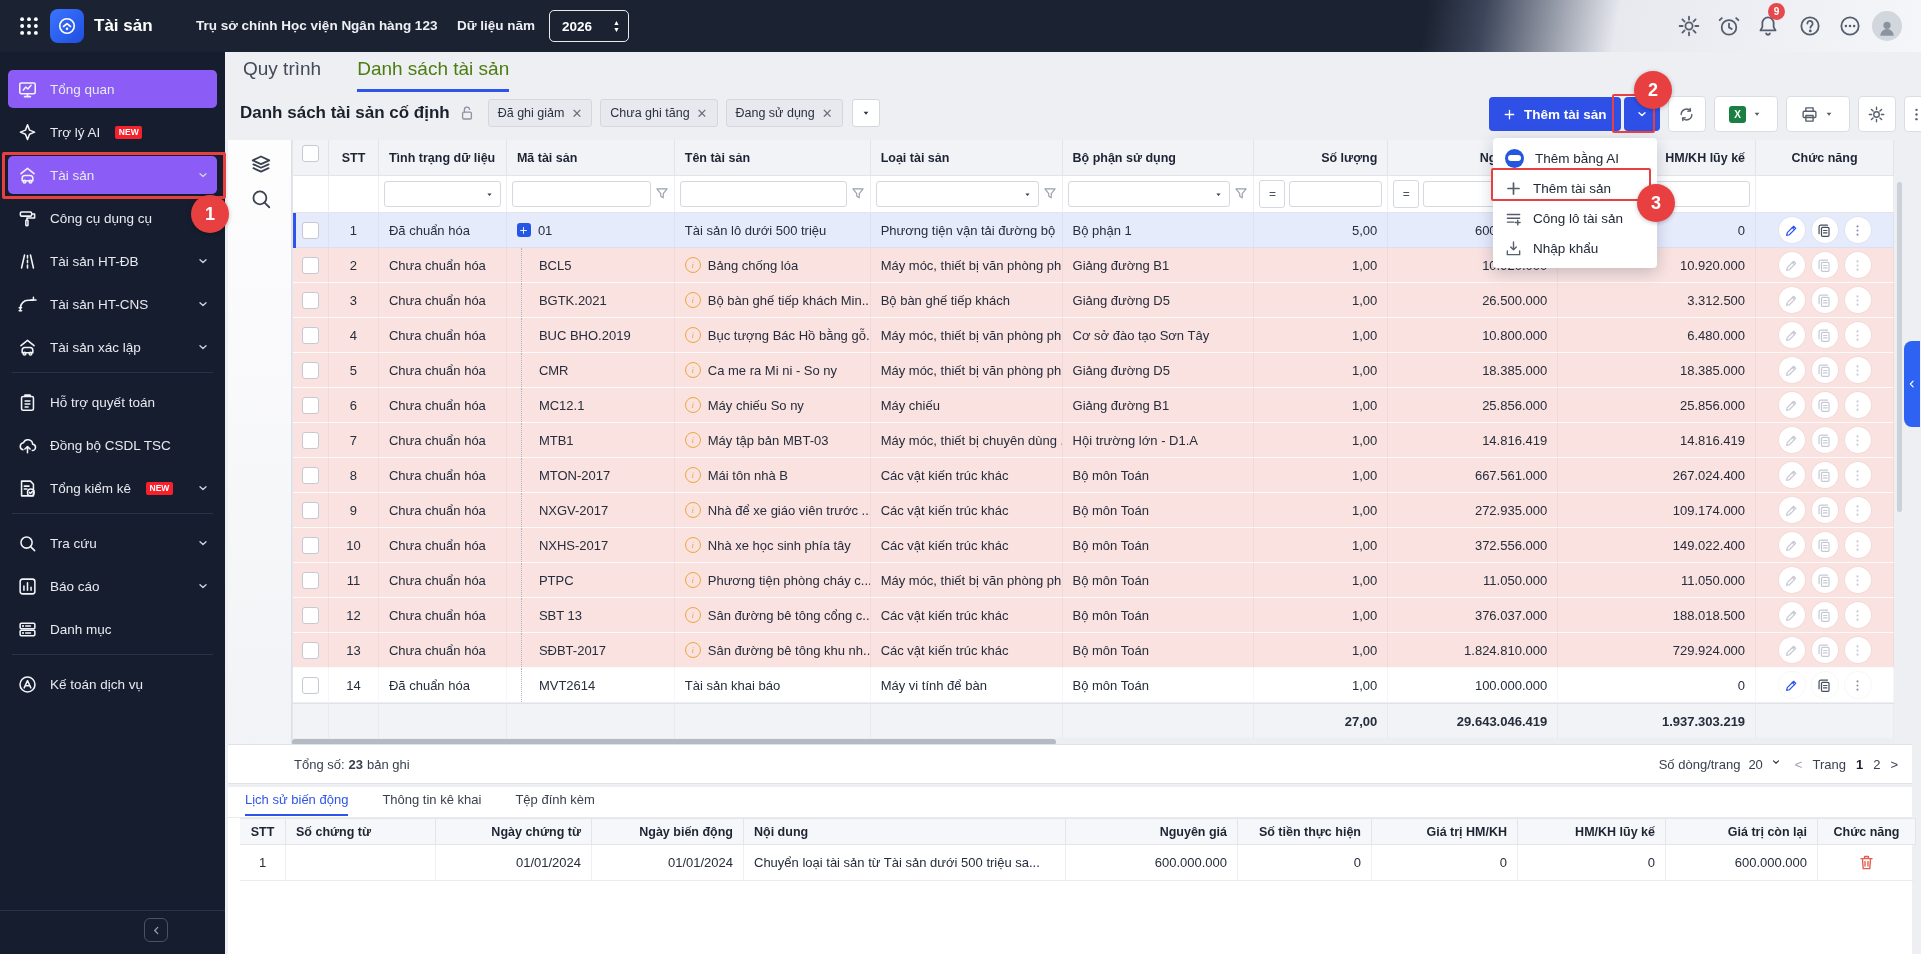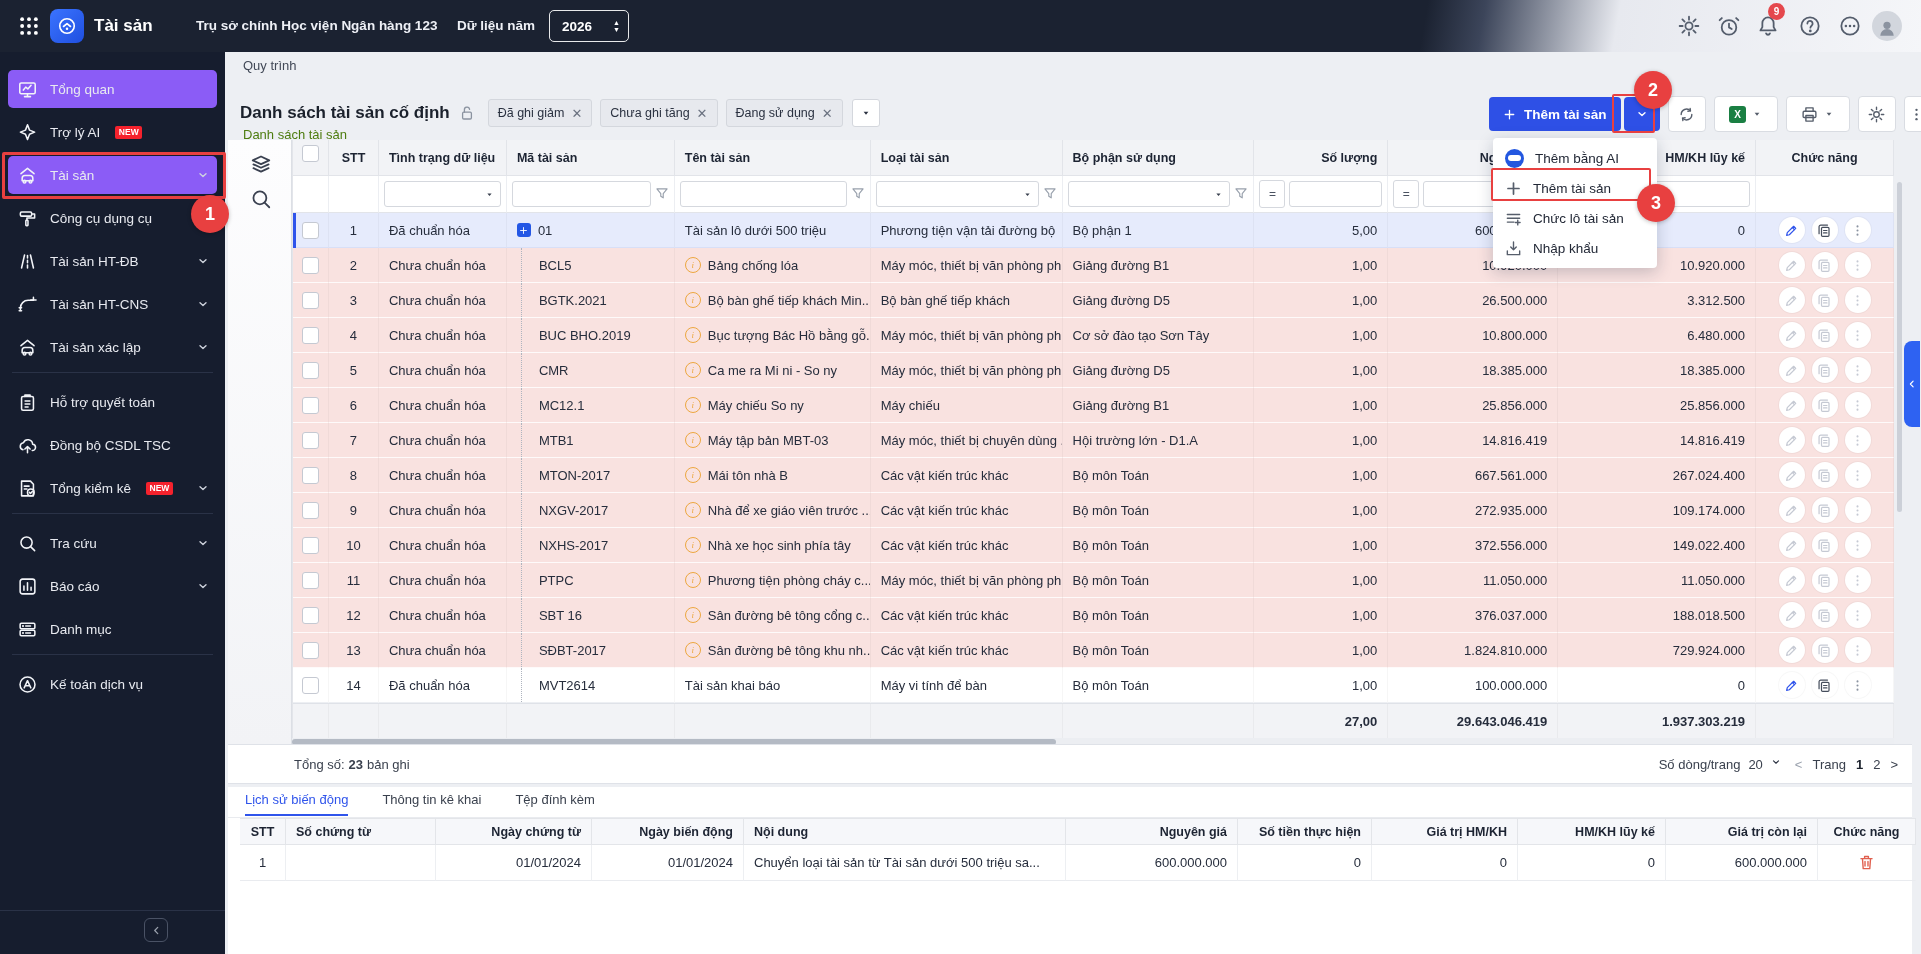--- a/index.html
+++ b/index.html
@@ -33,21 +33,21 @@
   .sitem .ic{width:19px;height:19px;flex:none;color:#f2f4f8;}
   .slabel{white-space:nowrap;overflow:hidden;}
   .newbadge{background:#f5222d;color:#fff;font-size:8.5px;font-weight:bold;border-radius:2px;padding:1.5px 3.5px;margin-left:2px;}
   .sitem .chev{margin-left:auto;width:12px;height:12px;color:#cfd4de;}
   .sdiv{height:1px;background:#2a3247;margin:6px 12px 10px 12px;}
   .collapsebtn{left:144px;top:866px;width:24px;height:24px;border:1.5px solid #4a5265;border-radius:6px;color:#9aa1ad;
     display:flex;align-items:center;justify-content:center;}
   .collapsebtn .ic{width:11px;height:11px;}
   .sfootline{left:0;top:858px;width:225px;height:1px;background:#2a3247;}
   
-  .tabs{left:243px;top:58px;display:flex;gap:45px;font-size:13px;color:#424957;flex-direction:column;}
+  .tabs{left:243px;top:58px;display:flex;gap:36px;font-size:19px;color:#424957;}
   .tab{padding-bottom:9px;cursor:pointer;}
   .tab.on{color:#4d7c0f;border-bottom:3px solid #2f54eb;}
   .titlerow{left:240px;top:98px;height:30px;display:flex;align-items:center;gap:9px;}
   .pagetitle{font-size:17px;font-weight:bold;color:#1b212c;white-space:nowrap;}
   .lock{width:16px;height:16px;color:#8b93a0;}
   .chip{display:flex;align-items:center;gap:7px;background:#e7e9ee;border:1px solid #d4d7dd;border-radius:3px;
     height:26px;padding:0 9px;font-size:12.5px;color:#2a3140;white-space:nowrap;}
   .chip .x{color:#6b7280;font-size:13px;cursor:pointer;}
   .caretchip{width:26px;justify-content:center;padding:0;background:#fff;}
   .caretchip .ic{width:10px;height:10px;color:#2a3140;}
@@ -1204,21 +1204,21 @@
           </div>
         </div>
         <div class="row pink">
           <div class="cell c" style="width: 36px;">
             <span class="cbox"></span>
           </div>
           <div class="cell c" style="width: 50px;">12</div>
           <div class="cell" style="width: 128px;">Chưa chuẩn hóa</div>
           <div class="cell" style="width: 168px;">
             <span class="guide"></span>
-            <span>SBT 16</span>
+            <span>SBT 13</span>
           </div>
           <div class="cell" style="width: 196px;">
             <span class="infoi">i</span>
             <span>Sân đường bê tông cổng c...</span>
           </div>
           <div class="cell" style="width: 192px;">Các vật kiến trúc khác</div>
           <div class="cell" style="width: 192px;">Bộ môn Toán</div>
           <div class="cell r" style="width: 134px;">1,00</div>
           <div class="cell r" style="width: 170px;">376.037.000</div>
           <div class="cell r" style="width: 198px;">188.018.500</div>
@@ -1469,21 +1469,21 @@
           </span>
           <span>Thêm tài sản</span>
         </div>
         <div class="mitem">
           <span class="ic">
             <svg viewBox="0 0 16 16" fill="none" stroke="currentColor" stroke-width="1.3" stroke-linecap="round" stroke-linejoin="round">
               <path d="M2.2 4.2h11.6M2.2 7.8h11.6M2.2 11.4h6.3"></path>
               <path d="M12 9.6v4.4M9.8 11.8h4.4"></path>
             </svg>
           </span>
-          <span>Chức lô tài sản</span>
+          <span>Công lô tài sản</span>
         </div>
         <div class="mitem">
           <span class="ic">
             <svg viewBox="0 0 16 16" fill="none" stroke="currentColor" stroke-width="1.3" stroke-linecap="round" stroke-linejoin="round">
               <path d="M8 1.8v7.4M5.4 6.6L8 9.2l2.6-2.6"></path>
               <path d="M2.2 10.4v3.4h11.6v-3.4"></path>
             </svg>
           </span>
           <span>Nhập khẩu</span>
         </div>

